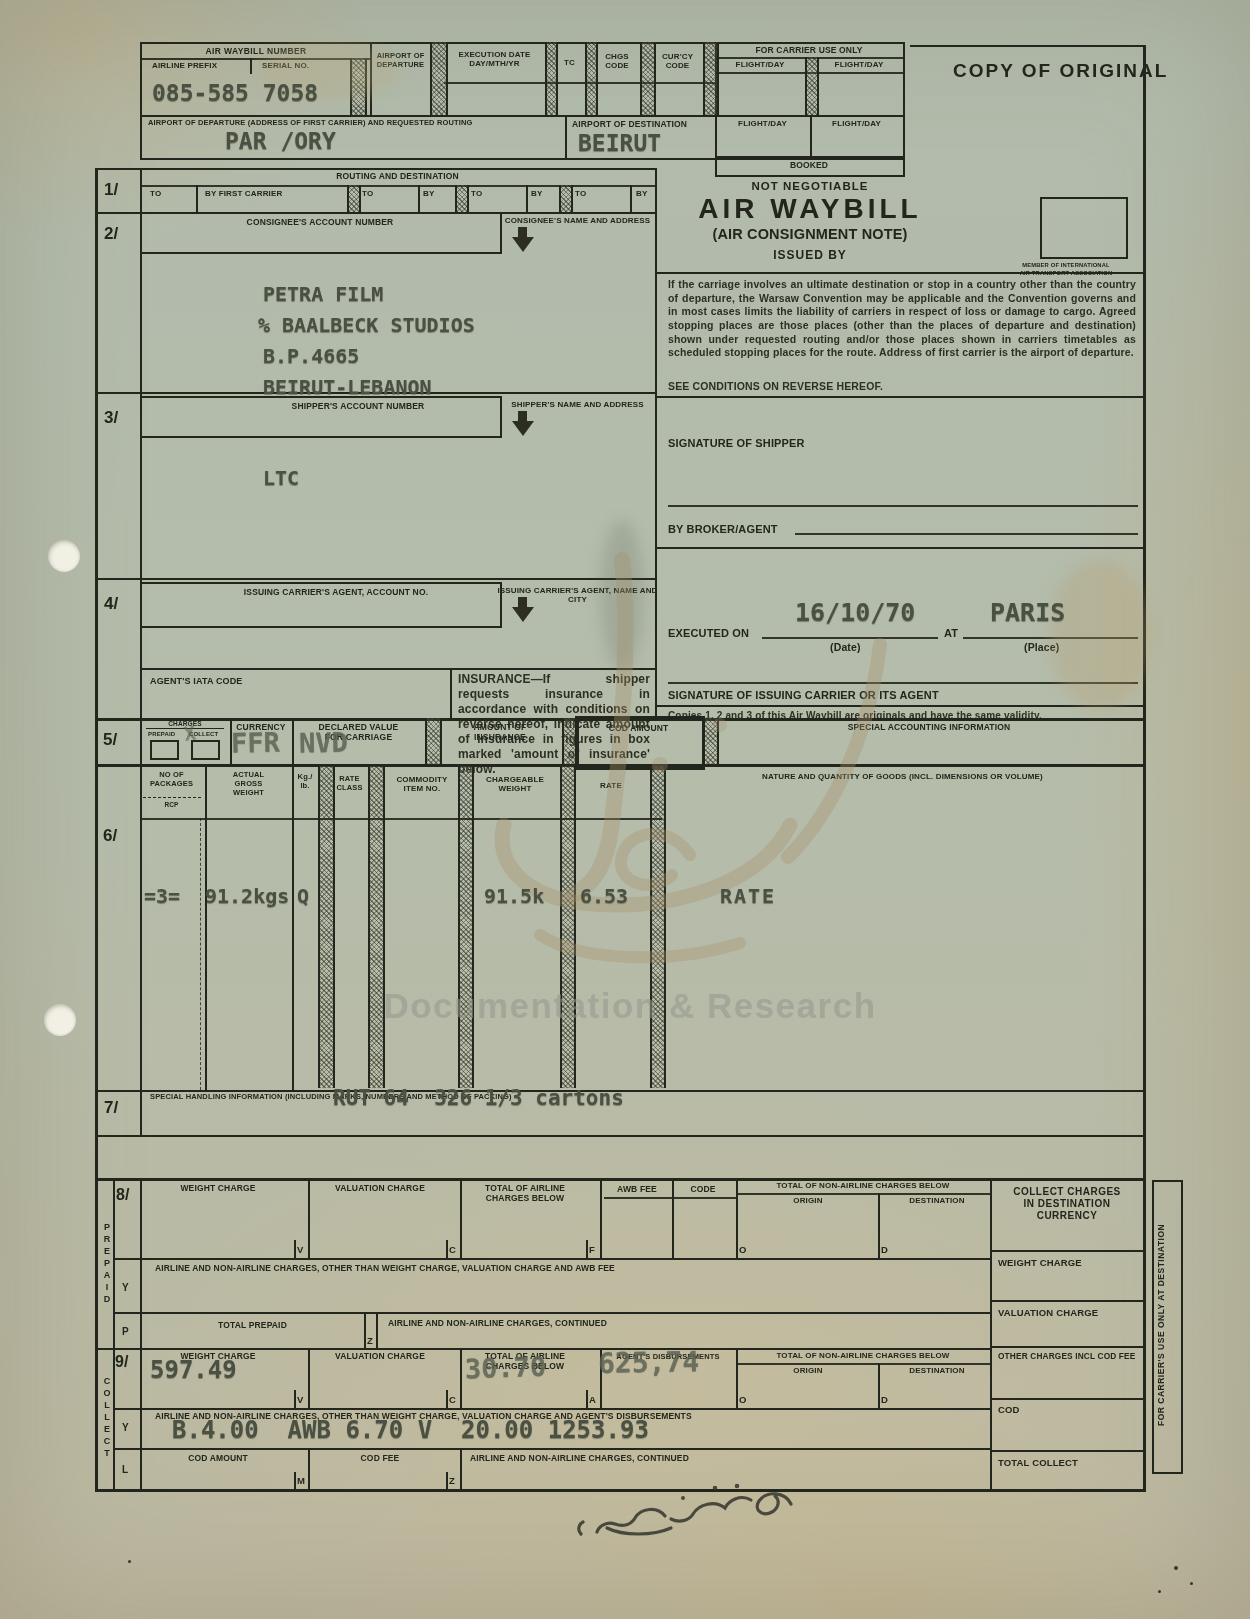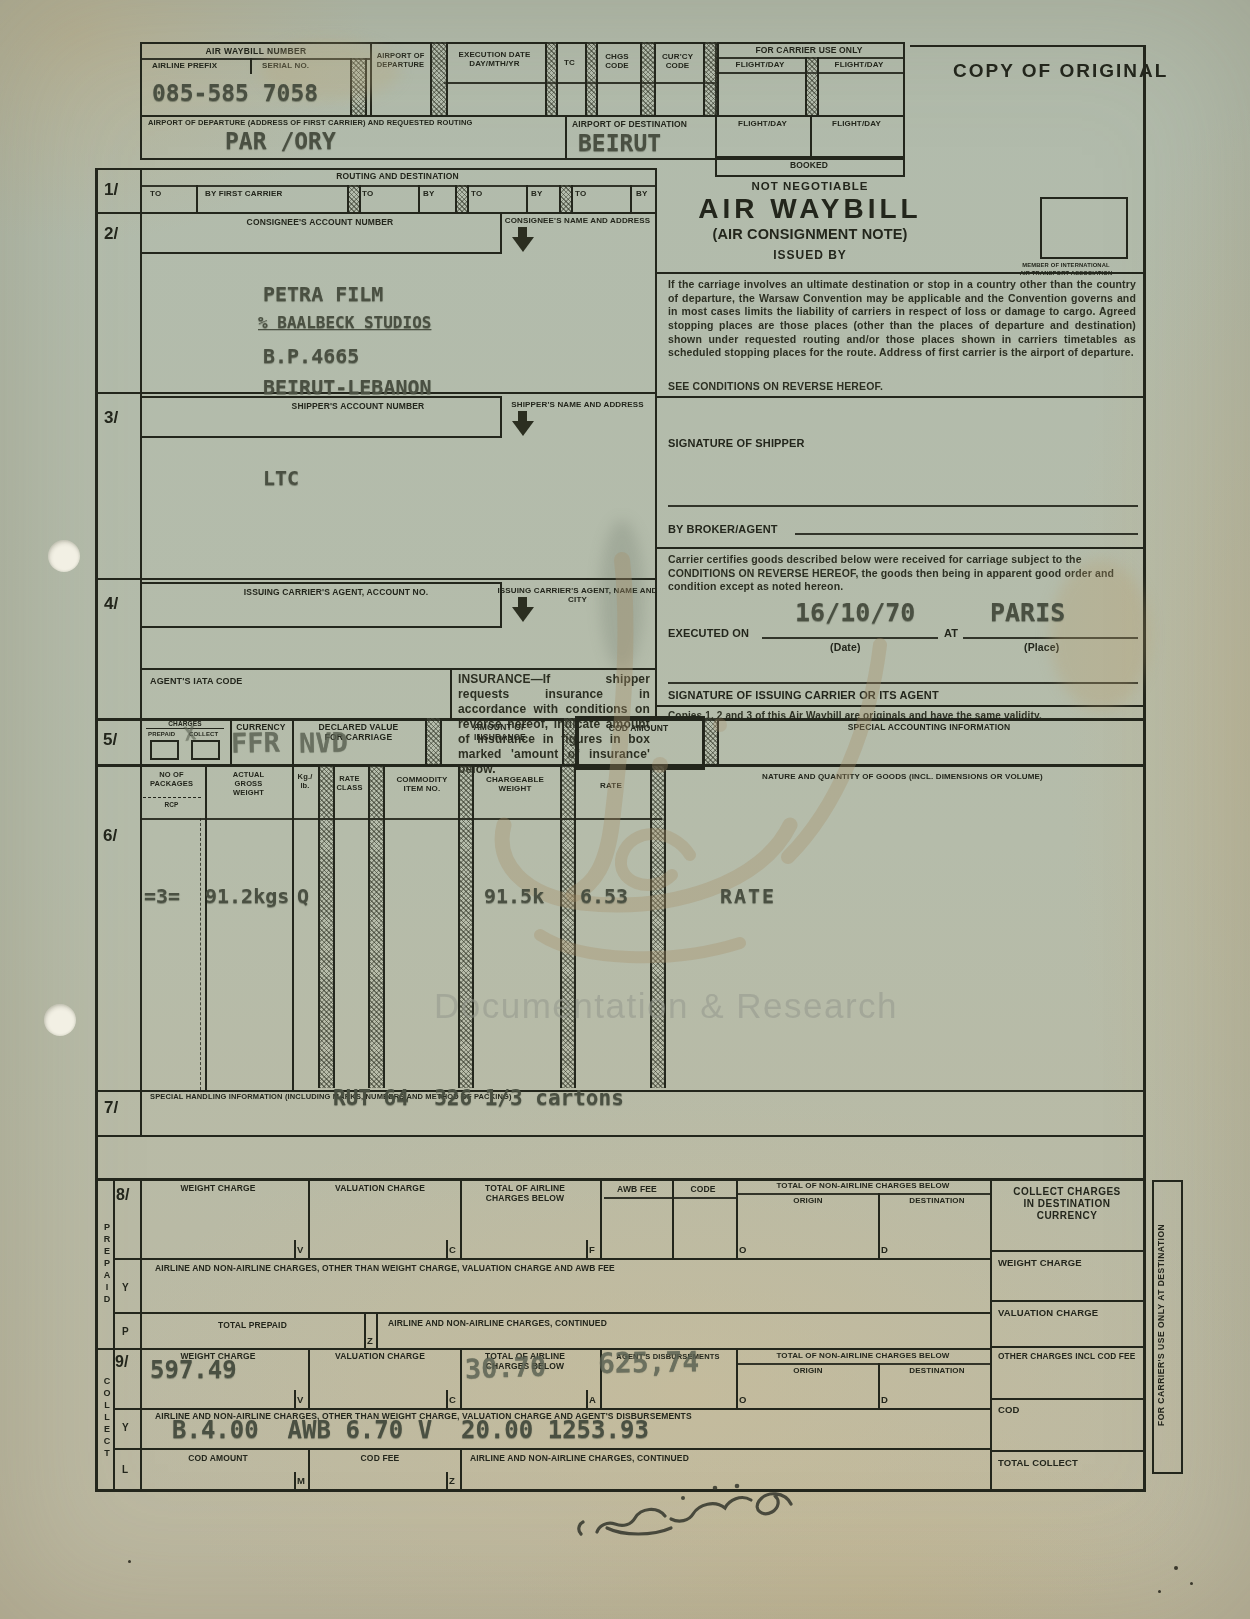--- a/index.html
+++ b/index.html
@@ -52,21 +52,21 @@
     <g fill="none" stroke="rgba(168,144,106,.34)" stroke-linecap="round">
       <path d="M262 45 c7 62 3 152 -10 262 c-5 42 -17 62 -38 72" stroke-width="16"></path>
       <path d="M520 130 c-10 82 -42 162 -92 212" stroke-width="14"></path>
       <path d="M430 310 c-28 58 -118 88 -208 78 c-58 -7 -88 -40 -78 -78" stroke-width="15"></path>
       <path d="M330 340 c-18 -28 -58 -28 -68 0 c-8 28 30 40 50 20" stroke-width="12"></path>
       <path d="M180 420 c40 26 130 30 200 8" stroke-width="12"></path>
       <circle cx="300" cy="250" r="8" fill="rgba(168,144,106,.3)" stroke="none"></circle>
       <circle cx="360" cy="210" r="7" fill="rgba(168,144,106,.28)" stroke="none"></circle>
     </g>
   </svg>
-  <div class="lbl" style="left:330px;top:985px;width:600px;text-align:center;font-size:35px;font-weight:400;letter-spacing:1.5px;color:rgba(148,151,140,.55);z-index:1;padding-left:36px;">Documentation &amp; Research</div>
+  <div class="lbl" style="left:330px;top:985px;width:600px;text-align:center;font-size:35px;font-weight:700;letter-spacing:1.5px;color:rgba(148,151,140,.55);z-index:1;">Documentation &amp; Research</div>
 
   <div class="bx" style="left:140px;top:42px;width:761px;height:114px;border-width:2.5px;"></div>
   <div class="hl" style="left:140px;top:115px;width:765px;"></div>
   <div class="hl f" style="left:142px;top:58px;width:228px;"></div>
   <div class="vl" style="left:370px;top:42px;height:74px;"></div>
   <div class="vl f" style="left:250px;top:58px;height:16px;"></div>
   <div class="vl" style="left:565px;top:115px;height:45px;"></div>
   <div class="vl" style="left:715px;top:42px;height:135px;"></div>
   <div class="vl f" style="left:810px;top:115px;height:45px;"></div>
   <div class="vl" style="left:903px;top:42px;height:135px;"></div>
@@ -135,21 +135,21 @@
   <div class="vl f" style="left:630px;top:185px;height:27px;"></div>
   <div class="hl" style="left:95px;top:212px;width:562px;"></div>
 
   <div class="num" style="left:104px;top:224px;">2/</div>
   <div class="bx" style="left:140px;top:212px;width:358px;height:38px;border-width:2.5px;"></div>
   <div class="lbl ctr" style="left:140px;top:217px;width:360px;font-size:8.5px;">CONSIGNEE'S ACCOUNT NUMBER</div>
   <div class="lbl ctr" style="left:500px;top:216px;width:155px;font-size:8px;">CONSIGNEE'S NAME AND ADDRESS</div>
   <div class="stem" style="left:518px;top:227px;"></div>
   <div class="tri" style="left:512px;top:237px;"></div>
   <div class="typed" style="left:263px;top:282px;font-size:20px;">PETRA FILM</div>
-  <div class="typed" style="left:258px;top:313px;font-size:16px;text-decoration:underline;">% BAALBECK STUDIOS</div>
+  <div class="typed" style="left:258px;top:313px;font-size:20px;">% BAALBECK STUDIOS</div>
   <div class="typed" style="left:263px;top:344px;font-size:20px;">B.P.4665</div>
   <div class="typed" style="left:263px;top:375px;font-size:20px;">BEIRUT-LEBANON</div>
 
   <div class="lbl ctr" style="left:660px;top:180px;width:300px;font-size:11.5px;letter-spacing:1px;">NOT NEGOTIABLE</div>
   <div class="lbl ctr" style="left:660px;top:192px;width:300px;font-size:28px;font-weight:600;letter-spacing:4px;">AIR WAYBILL</div>
   <div class="lbl ctr" style="left:660px;top:226px;width:300px;font-size:14.5px;">(AIR CONSIGNMENT NOTE)</div>
   <div class="lbl ctr" style="left:660px;top:248px;width:300px;font-size:12px;letter-spacing:1px;">ISSUED BY</div>
   <div class="bx" style="left:1040px;top:197px;width:84px;height:58px;border-width:2.5px;"></div>
   <div class="lbl ctr pre" style="left:1000px;top:262px;width:132px;font-size:5.8px;line-height:1.35;">MEMBER OF INTERNATIONAL
 AIR TRANSPORT ASSOCIATION</div>
@@ -166,21 +166,20 @@
   <div class="hl" style="left:95px;top:392px;width:562px;"></div>
   <div class="num" style="left:104px;top:408px;">3/</div>
   <div class="bx" style="left:140px;top:396px;width:358px;height:38px;border-width:2.5px;"></div>
   <div class="lbl ctr" style="left:140px;top:401px;width:436px;font-size:8.5px;">SHIPPER'S ACCOUNT NUMBER</div>
   <div class="lbl ctr" style="left:500px;top:400px;width:155px;font-size:8px;">SHIPPER'S NAME AND ADDRESS</div>
   <div class="stem" style="left:518px;top:411px;"></div>
   <div class="tri" style="left:512px;top:421px;"></div>
   <div class="typed" style="left:263px;top:466px;font-size:20px;">LTC</div>
 
   <div class="hl" style="left:655px;top:547px;width:488px;"></div>
-  <div class="lbl" style="left:668px;top:553px;width:472px;font-size:10.5px;line-height:1.3;color:#2c2f22;">Carrier certifies goods described below were received for carriage subject to the CONDITIONS ON REVERSE HEREOF, the goods then being in apparent good order and condition except as noted hereon.</div>
   <div class="typed" style="left:795px;top:598px;font-size:25px;">16/10/70</div>
   <div class="typed" style="left:990px;top:598px;font-size:25px;">PARIS</div>
   <div class="lbl" style="left:668px;top:627px;font-size:11px;">EXECUTED ON</div>
   <div class="hl f" style="left:762px;top:637px;width:176px;"></div>
   <div class="lbl" style="left:944px;top:627px;font-size:11px;">AT</div>
   <div class="hl f" style="left:963px;top:637px;width:175px;"></div>
   <div class="lbl" style="left:830px;top:641px;font-size:10.5px;">(Date)</div>
   <div class="lbl" style="left:1024px;top:641px;font-size:10.5px;">(Place)</div>
   <div class="hl f" style="left:668px;top:682px;width:470px;"></div>
   <div class="lbl" style="left:668px;top:689px;font-size:11px;">SIGNATURE OF ISSUING CARRIER OR ITS AGENT</div>

